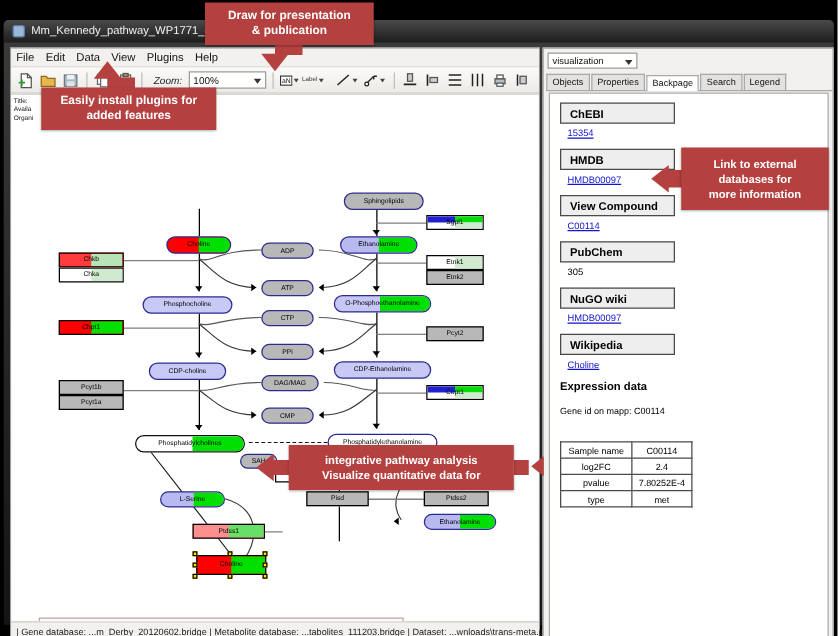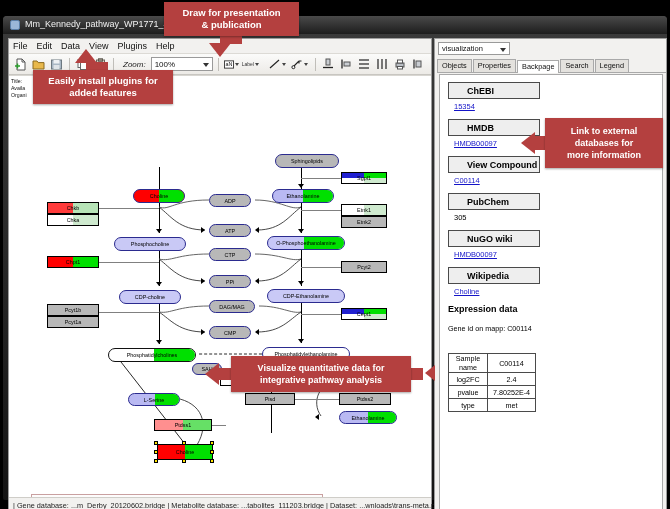--- a/index.html
+++ b/index.html
@@ -112,37 +112,37 @@
     line-height:10px;
   }
   .tab.active{ background:#fff; position:relative; top:1px; }
   .backpage{
     position:absolute; left:4px; top:35px; width:224px; height:436px;
     background:#fff; border:1px solid #a9a9a9; overflow:hidden;
     padding:7px 0 0 8px;
   }
   .db-box{
     width:92px; height:17px; background:#eeeeee; border:1px solid #4a4a4a;
-    display:flex; align-items:center; padding-left:18px;
+    display:flex; align-items:center; padding-left:7px;
     font-size:9px; font-weight:bold; color:#000;
     margin-bottom:3px;
   }
   .db-link{
     font-size:7.5px; color:#1414c8; text-decoration:underline;
     margin:0 0 8px 6px; display:block;
   }
   .db-plain{ font-size:7.5px; color:#000; margin:0 0 8px 6px; display:block;}
   .expr-title{ font-size:9px; font-weight:bold; color:#000; margin:4px 0 10px 0;}
   .gene-id{ font-size:7.2px; color:#000; margin-bottom:20px; }
   table.expr{ border-collapse:collapse; }
   table.expr td{
     border:1px solid #4a4a4a; font-size:7.2px; color:#000;
     text-align:center; height:13px; padding:0 3px;
   }
-  table.expr td.k{ width:39px; }
+  table.expr td.k{ width:57px; }
   table.expr td.v{ width:48px; }
 
   
   .node{
     position:absolute; border:1px solid #2b2b8f; border-radius:7px;
     font-size:5.4px; color:#000; display:flex; align-items:center;
     justify-content:center; text-align:center; line-height:6px;
     overflow:hidden; white-space:nowrap;
   }
   .node.meta{ background:#b8b8b8; }
@@ -661,20 +661,20 @@
     <div>Link  to external</div>
     <div>databases  for</div>
     <div>more information</div>
   </div>
   <div class="co-stem" style="left:534px;top:136px;width:13px;height:14px;"></div>
   <div class="co-arrow co-left" style="left:521px;top:132px;"></div>
 
   <div class="co-arrow co-left" style="left:425px;top:365px;border-top-width:8px;border-bottom-width:8px;border-right-width:10px;"></div>
 
   <div class="callout" style="left:231px;top:356px;width:180px;height:36px;flex-direction:column;font-size:9px;">
+    <div>integrative pathway analysis</div>
     <div>Visualize quantitative data  for</div>
-    <div>integrative pathway analysis</div>
   </div>
   <div class="co-stem" style="left:218px;top:368px;width:14px;height:12px;"></div>
   <div class="co-arrow co-left" style="left:205px;top:363px;"></div>
   <div class="co-stem" style="left:411px;top:368px;width:12px;height:12px;"></div>
 
 </div>
 
 </body></html>

